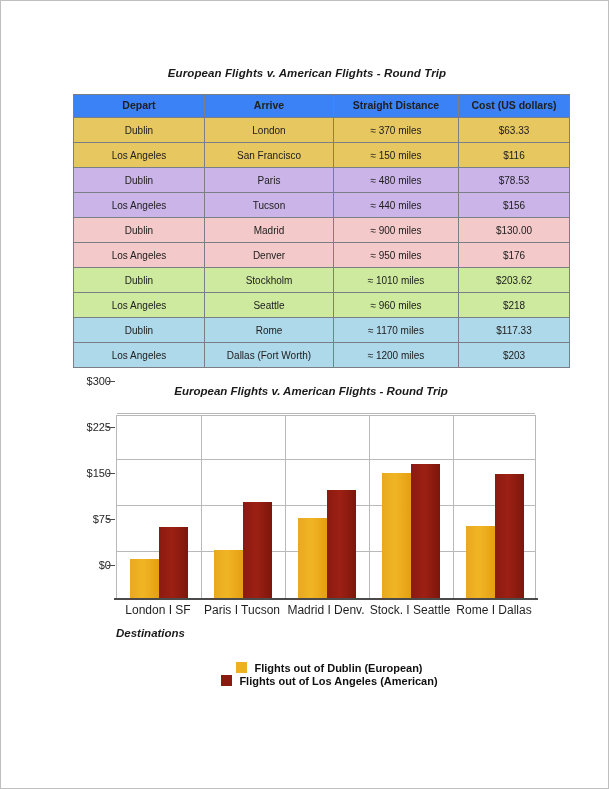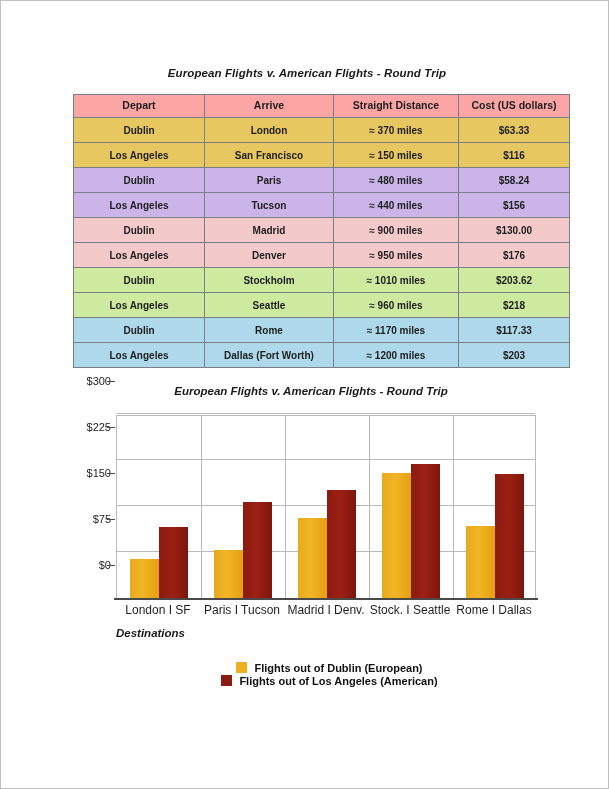--- a/index.html
+++ b/index.html
@@ -50,26 +50,26 @@
     table-layout: fixed;
     font-size: 10px;
   }
   table.flights th,
   table.flights td {
     border: 1px solid #7a7f87;
     height: 24px;
     text-align: center;
     vertical-align: middle;
     padding: 0 3px;
-    font-weight: bold;
+    font-weight: normal;
     color: #202020;
     line-height: 1.1;
   }
   table.flights th {
-    background: #fca5a5;
+    background: #3b82f6;
     font-weight: bold;
     font-size: 10.5px;
     height: 22px;
   }
   td.cost-bold { font-weight: bold; }
 
   .col-depart   { width: 124px; }
   .col-arrive   { width: 122px; }
   .col-distance { width: 118px; }
   .col-cost     { width: 104px; }
@@ -259,21 +259,21 @@
         <tr class="row-yellow">
           <td>Los Angeles</td>
           <td>San Francisco</td>
           <td>≈ 150 miles</td>
           <td>$116</td>
         </tr>
         <tr class="row-purple">
           <td>Dublin</td>
           <td>Paris</td>
           <td>≈ 480 miles</td>
-          <td class="cost-bold">$58.24</td>
+          <td class="cost-bold">$78.53</td>
         </tr>
         <tr class="row-purple">
           <td>Los Angeles</td>
           <td>Tucson</td>
           <td>≈ 440 miles</td>
           <td>$156</td>
         </tr>
         <tr class="row-pink">
           <td>Dublin</td>
           <td>Madrid</td>

